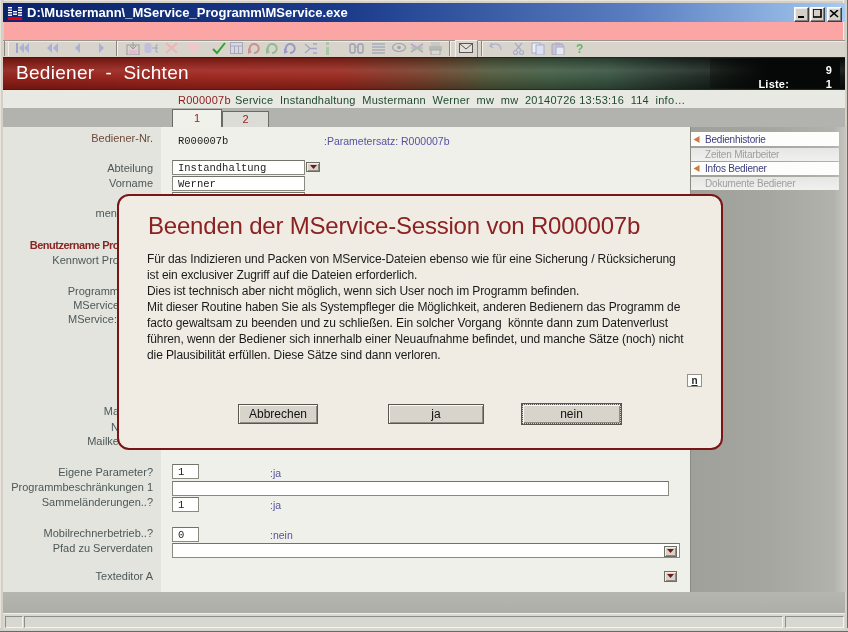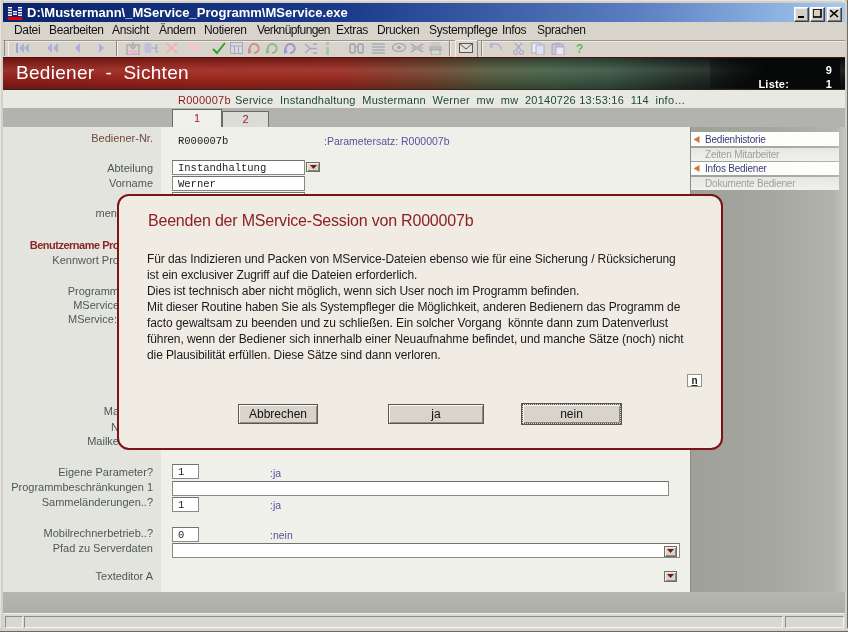--- a/index.html
+++ b/index.html
@@ -44,21 +44,21 @@
   .blue{color:#5552a2;font-size:10.5px !important;}
   .combtn{position:absolute;background:#d8d4cc;border:1px solid #6e6e64;box-shadow:inset 1px 1px 0 #f4f0e8,inset -1px -1px 0 #8e8a82;}
   .combtn svg{display:block;margin:2px auto 0;}
 
   .rpbtn{position:absolute;left:691px;width:148px;height:13px;font-size:10px;letter-spacing:-0.2px;}
   .rp-on{background:#fdfdfc;color:#3a3c7c;}
   .rp-off{background:linear-gradient(to bottom,#e6e6e4,#f0f0ee);color:#9e9e9c;}
 
   
   #dlg{left:117px;top:194px;width:602px;height:252px;background:#f0ece4;border:2px solid #7a1515;border-radius:12px;}
-  #dlg-title{left:29px;top:16px;font-size:16px;color:#8b2121;letter-spacing:-0.2px;}
+  #dlg-title{left:29px;top:16px;font-size:24px;color:#8b2121;letter-spacing:-0.2px;}
   .dbody{position:absolute;left:28px;font-size:12px;color:#1a1a1a;line-height:16px;white-space:pre;letter-spacing:-0.1px;}
   #dlg-q{position:absolute;left:211px;top:176px;font-size:10.6px;font-weight:bold;letter-spacing:-0.05px;color:#d42a24;}
   .dbtn{position:absolute;top:208px;height:18px;background:#d8d4cc;border:1px solid #585850;box-shadow:inset 1px 1px 0 #fcf8f0,inset -1px -1px 0 #908c84;font-size:12px;color:#111;text-align:center;line-height:18px;}
 
   #statusband{left:3px;top:592px;width:842px;height:21px;background:linear-gradient(to bottom,#b6b6b0,#aeaea8);}
   #statusbar{left:3px;top:613px;width:842px;height:16px;background:#d8d8d2;border-top:1px solid #f0f0ea;}
   .scell{position:absolute;top:2px;height:10px;border:1px solid;border-color:#8e8e86 #f4f4ee #f4f4ee #8e8e86;}
 </style>
 </head>
 <body>
@@ -92,33 +92,20 @@
           <rect x="0" y="5" width="6" height="2" fill="#000"></rect>
         </svg></div>
     <div class="abs wbtn" style="left:807px;"><svg width="9" height="9">
           <rect x="0" y="0" width="8" height="8" fill="none" stroke="#000" stroke-width="1.6"></rect>
         </svg></div>
     <div class="abs wbtn" style="left:824px;"><svg width="9" height="8">
           <path d="M0 0 L8 7 M8 0 L0 7" stroke="#000" stroke-width="1.6"></path>
         </svg></div>
   </div>
 
-  <div class="abs" id="menubar">
-    <span class="mi" style="left:11px;">Datei</span>
-    <span class="mi" style="left:46px;">Bearbeiten</span>
-    <span class="mi" style="left:109px;">Ansicht</span>
-    <span class="mi" style="left:156px;">Ändern</span>
-    <span class="mi" style="left:201px;">Notieren</span>
-    <span class="mi" style="left:254px;letter-spacing:-0.6px;">Verknüpfungen</span>
-    <span class="mi" style="left:333px;">Extras</span>
-    <span class="mi" style="left:374px;">Drucken</span>
-    <span class="mi" style="left:426px;">Systempflege</span>
-    <span class="mi" style="left:499px;">Infos</span>
-    <span class="mi" style="left:534px;">Sprachen</span>
-  </div>
 
   <div class="abs" id="toolbar"></div>
   <div class="tico" style="left:4px;top:41px;width:3px;height:15px;border-left:1px solid #8a867e;border-right:1px solid #f4f0e8;"></div>
   <svg class="tico" style="left:16px;" width="14" height="12">
       <rect x="0" y="1" width="2" height="10" fill="#a2a4cc"></rect>
       <path d="M8 1 L3 6 L8 11 Z M13 1 L8 6 L13 11 Z" fill="#aab0d6"></path>
     </svg>
   <svg class="tico" style="left:46px;" width="13" height="12">
       <path d="M6 1 L1 6 L6 11 Z M12 1 L7 6 L12 11 Z" fill="#aab0d6"></path>
     </svg>

